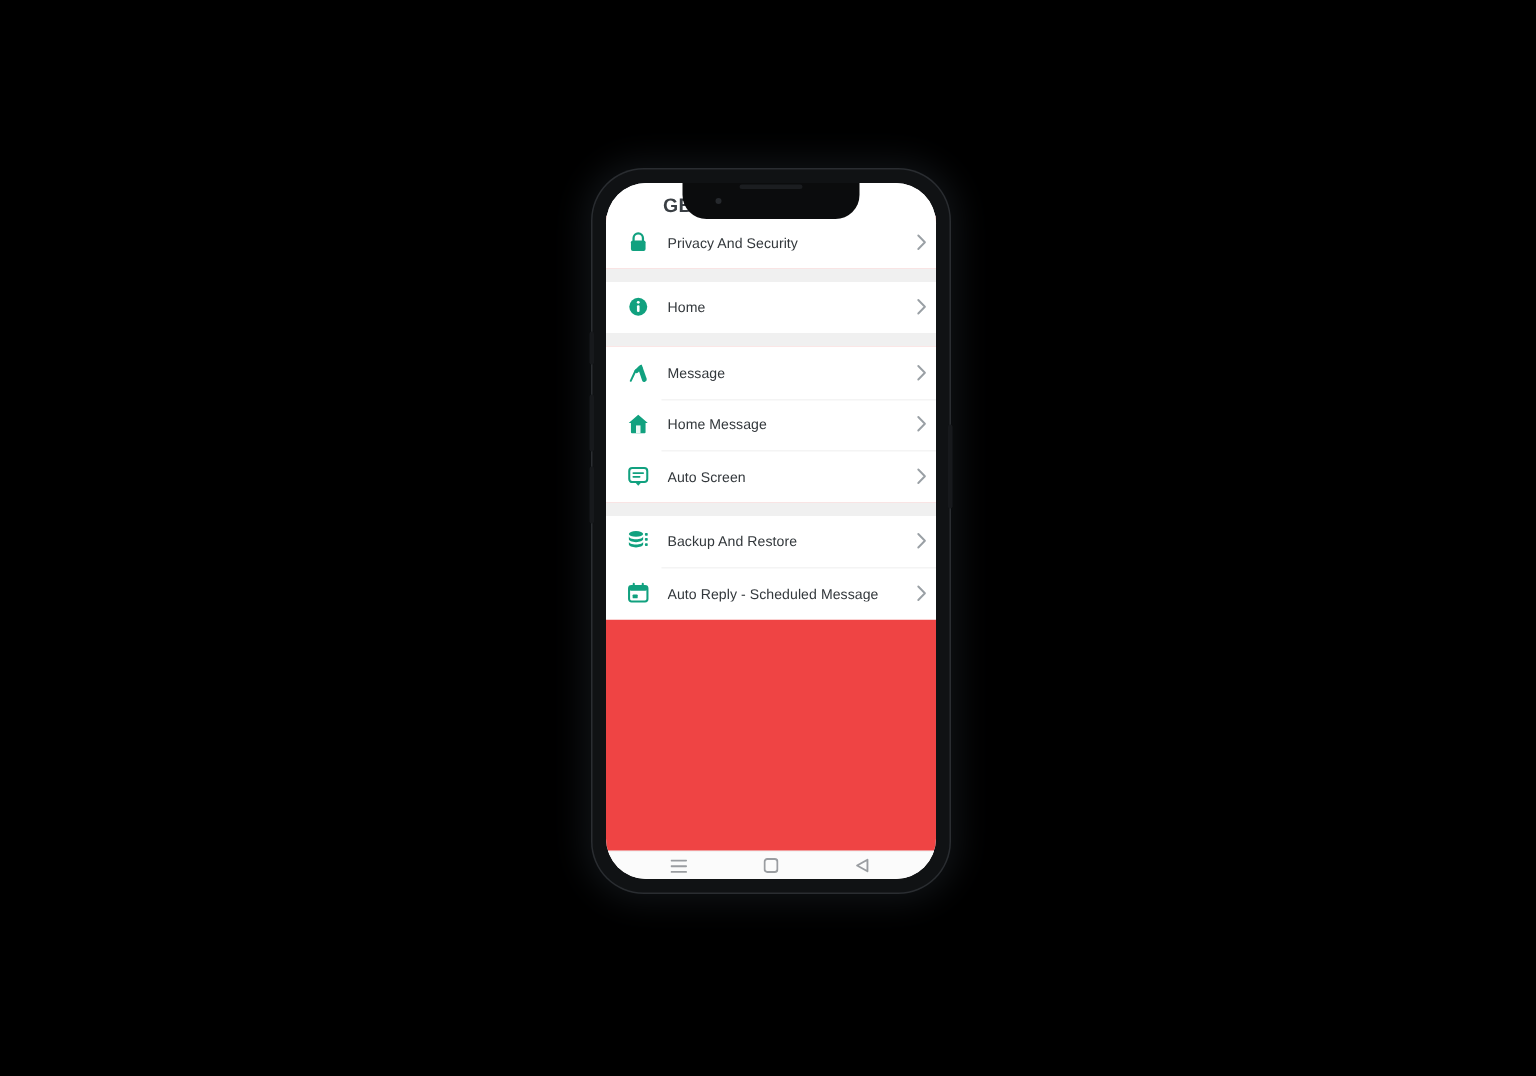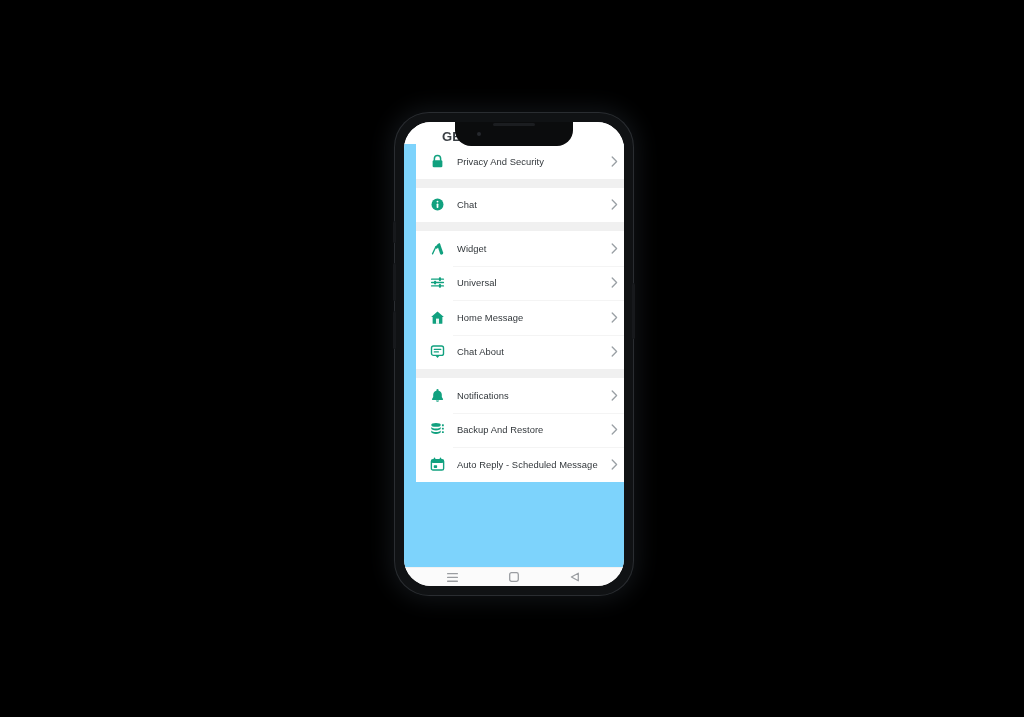--- a/index.html
+++ b/index.html
@@ -102,23 +102,22 @@
     width: 4px;
     height: 4px;
     border-radius: 50%;
     background: #26292d;
   }
 
   
   #settings-list {
     position: relative;
     height: 423px;
-    background: #7dd3fc;
+    background: #ef4444;
     overflow: hidden;
-    padding-left: 12px;
   }
 
   .section {
     background: #ffffff;
   }
   .section-gap {
     height: 9px;
     background: #f0f0f0;
   }
 
@@ -231,61 +230,39 @@
           <div class="section-gap"></div>
           <div class="section">
             <div class="list-item">
               <span class="item-icon">
                 <svg width="15" height="15" viewBox="0 0 24 24">
         <circle cx="12" cy="12" r="9.6" fill="#11a17f"></circle>
         <circle cx="12" cy="7.3" r="1.5" fill="#ffffff"></circle>
         <rect x="10.6" y="10.3" width="2.8" height="7.2" rx="1.3" fill="#ffffff"></rect>
       </svg>
               </span>
-              <span class="item-label">Chat</span>
+              <span class="item-label">Home</span>
               <span class="item-chevron">
                 <svg width="7" height="11" viewBox="0 0 7 11">
         <path d="M1.2 1 L5.6 5.5 L1.2 10" fill="none" stroke="#9aa0a5" stroke-width="1.3" stroke-linecap="round" stroke-linejoin="round"></path>
       </svg>
               </span>
             </div>
           </div>
           <div class="section-gap"></div>
           <div class="section">
             <div class="list-item">
               <span class="item-icon">
                 <svg width="15" height="15" viewBox="0 0 24 24">
         <path d="M15.6 3.1 L21 18.5 a2.6 2.6 0 0 1-4.9 1.7 L11.4 6 z" fill="#11a17f"></path>
         <path d="M14.4 3.4 L8.6 8.9 a2.1 2.1 0 0 0 2.9 3 l5.2-5.6z" fill="#11a17f"></path>
         <path d="M9.2 9.6 L4 20.6" fill="none" stroke="#11a17f" stroke-width="2.1" stroke-linecap="round"></path>
       </svg>
               </span>
-              <span class="item-label">Widget</span>
-              <span class="item-chevron">
-                <svg width="7" height="11" viewBox="0 0 7 11">
-        <path d="M1.2 1 L5.6 5.5 L1.2 10" fill="none" stroke="#9aa0a5" stroke-width="1.3" stroke-linecap="round" stroke-linejoin="round"></path>
-      </svg>
-              </span>
-            </div>
-            <div class="list-item">
-              <span class="item-icon">
-                <svg width="15" height="15" viewBox="0 0 24 24">
-        <g stroke="#11a17f" stroke-width="2.3" stroke-linecap="round">
-          <line x1="2.6" y1="6.6" x2="21.4" y2="6.6"></line>
-          <line x1="2.6" y1="12" x2="21.4" y2="12"></line>
-          <line x1="2.6" y1="17.4" x2="21.4" y2="17.4"></line>
-        </g>
-        <g fill="#11a17f">
-          <rect x="14.2" y="3.6" width="3.4" height="6" rx="1.3"></rect>
-          <rect x="6.4" y="9" width="3.4" height="6" rx="1.3"></rect>
-          <rect x="14.2" y="14.4" width="3.4" height="6" rx="1.3"></rect>
-        </g>
-      </svg>
-              </span>
-              <span class="item-label">Universal</span>
+              <span class="item-label">Message</span>
               <span class="item-chevron">
                 <svg width="7" height="11" viewBox="0 0 7 11">
         <path d="M1.2 1 L5.6 5.5 L1.2 10" fill="none" stroke="#9aa0a5" stroke-width="1.3" stroke-linecap="round" stroke-linejoin="round"></path>
       </svg>
               </span>
             </div>
             <div class="list-item">
               <span class="item-icon">
                 <svg width="15" height="15" viewBox="0 0 24 24">
         <path d="M12 2.4 L22.2 11.1 L19.8 11.1 L19.8 21 a1.1 1.1 0 0 1-1.1 1.1 H5.3 A1.1 1.1 0 0 1 4.2 21 V11.1 H1.8 z" fill="#11a17f"></path>
@@ -303,44 +280,30 @@
               <span class="item-icon">
                 <svg width="15" height="15" viewBox="0 0 24 24">
         <rect x="2.4" y="3.2" width="19.2" height="15" rx="3.2" fill="none" stroke="#11a17f" stroke-width="2.2"></rect>
         <path d="M8.4 18.2 L12 22.2 L15.6 18.2 z" fill="#11a17f"></path>
         <g stroke="#11a17f" stroke-width="2" stroke-linecap="round">
           <line x1="6.8" y1="8.6" x2="17.2" y2="8.6"></line>
           <line x1="6.8" y1="12.6" x2="13.4" y2="12.6"></line>
         </g>
       </svg>
               </span>
-              <span class="item-label">Chat About</span>
+              <span class="item-label">Auto Screen</span>
               <span class="item-chevron">
                 <svg width="7" height="11" viewBox="0 0 7 11">
         <path d="M1.2 1 L5.6 5.5 L1.2 10" fill="none" stroke="#9aa0a5" stroke-width="1.3" stroke-linecap="round" stroke-linejoin="round"></path>
       </svg>
               </span>
             </div>
           </div>
           <div class="section-gap"></div>
           <div class="section">
-            <div class="list-item">
-              <span class="item-icon">
-                <svg width="15" height="15" viewBox="0 0 24 24">
-        <path d="M12 1.6a1.7 1.7 0 0 1 1.7 1.7v.9a6.9 6.9 0 0 1 5.2 6.7v3.6l1.9 3.1a.9.9 0 0 1-.8 1.4H4a.9.9 0 0 1-.8-1.4l1.9-3.1v-3.6a6.9 6.9 0 0 1 5.2-6.7v-.9A1.7 1.7 0 0 1 12 1.6z" fill="#11a17f"></path>
-        <path d="M9.3 19.8a2.8 2.8 0 0 0 5.4 0z" fill="#11a17f"></path>
-      </svg>
-              </span>
-              <span class="item-label">Notifications</span>
-              <span class="item-chevron">
-                <svg width="7" height="11" viewBox="0 0 7 11">
-        <path d="M1.2 1 L5.6 5.5 L1.2 10" fill="none" stroke="#9aa0a5" stroke-width="1.3" stroke-linecap="round" stroke-linejoin="round"></path>
-      </svg>
-              </span>
-            </div>
             <div class="list-item">
               <span class="item-icon">
                 <svg width="15" height="15" viewBox="0 0 24 24">
         <g fill="#11a17f">
           <ellipse cx="9.6" cy="4.7" rx="7.6" ry="3"></ellipse>
           <path d="M2 7.4v3.1c0 1.6 3.4 3 7.6 3s7.6-1.4 7.6-3V7.4c0 1.6-3.4 3-7.6 3S2 9 2 7.4z"></path>
           <path d="M2 13v3.1c0 1.6 3.4 3 7.6 3s7.6-1.4 7.6-3V13c0 1.6-3.4 3-7.6 3S2 14.6 2 13z"></path>
           <rect x="19.1" y="3.6" width="3" height="3" rx=".8"></rect>
           <rect x="19.1" y="9.1" width="3" height="3" rx=".8"></rect>
           <rect x="19.1" y="14.6" width="3" height="3" rx=".8"></rect>

